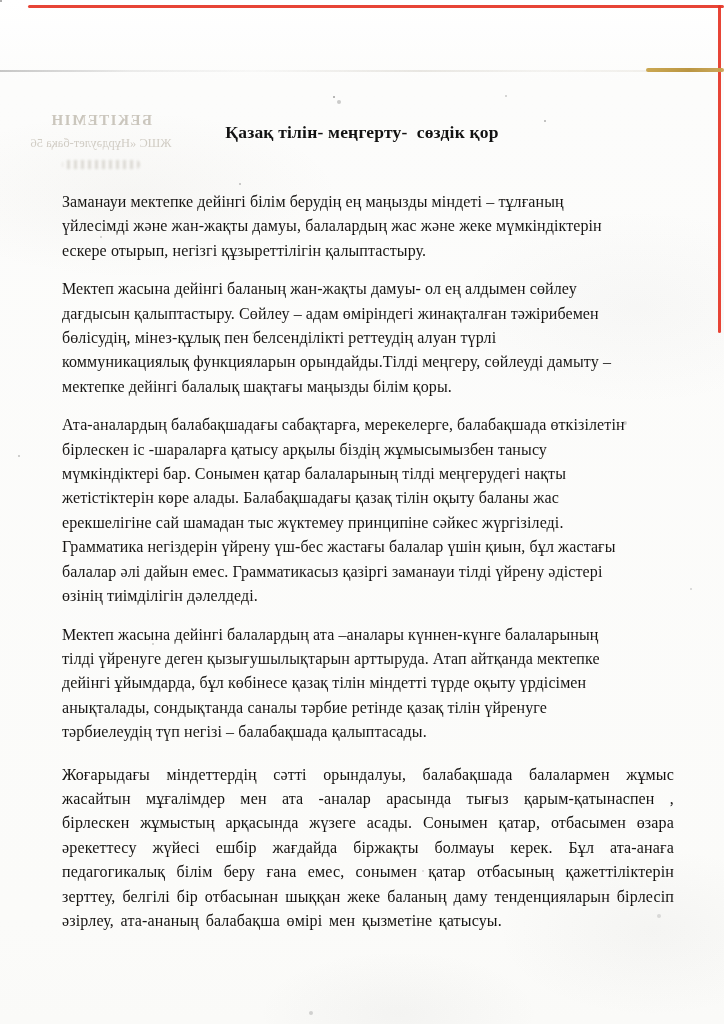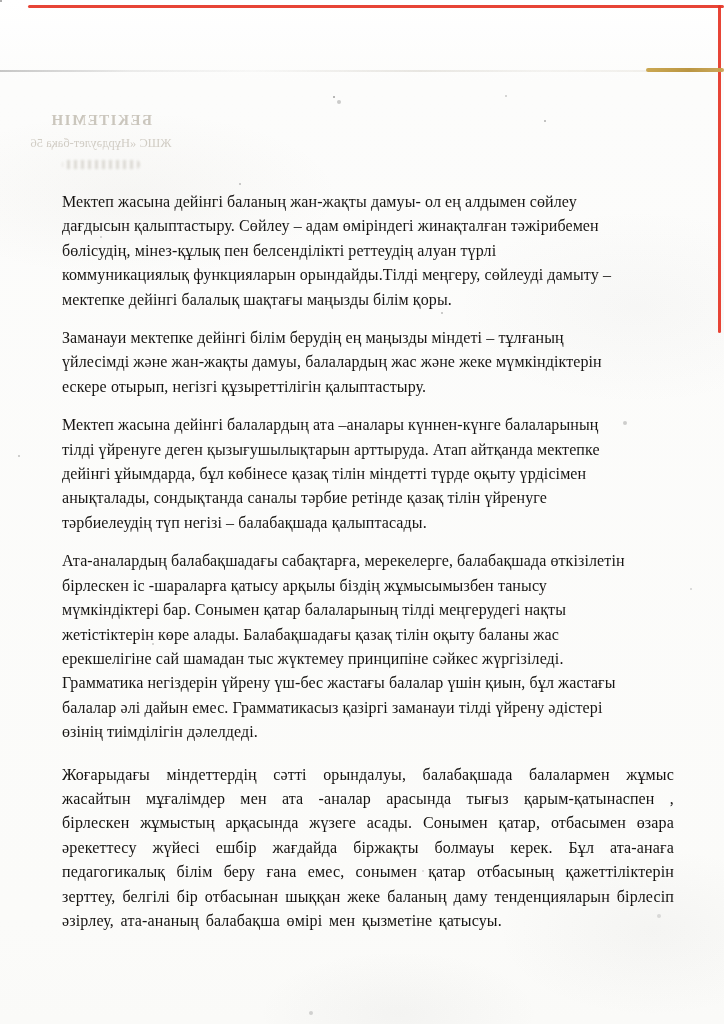--- a/index.html
+++ b/index.html
@@ -103,41 +103,42 @@
 
   <div class="scan-edge"></div>
   <div class="gold-segment"></div>
 
   <div class="bleed">
     <div class="b1">БЕКІТЕМІН</div>
     <div class="b2">ЖШС «Нұрдәулет-бақа 56</div>
     <div class="b3"></div>
   </div>
 
+  <div class="title">Қазақ тілін- меңгерту-  сөздік қор</div>
 
   <div class="content">
+    <p>Заманауи мектепке дейінгі білім берудің ең маңызды міндеті – тұлғаның
+үйлесімді және жан-жақты дамуы, балалардың жас және жеке мүмкіндіктерін
+ескере отырып, негізгі құзыреттілігін қалыптастыру.</p>
     <p>Мектеп жасына дейінгі баланың жан-жақты дамуы- ол ең алдымен сөйлеу
 дағдысын қалыптастыру. Сөйлеу – адам өміріндегі жинақталған тәжірибемен
 бөлісудің, мінез-құлық пен белсенділікті реттеудің алуан түрлі
 коммуникациялық функцияларын орындайды.Тілді меңгеру, сөйлеуді дамыту –
 мектепке дейінгі балалық шақтағы маңызды білім қоры.</p>
-    <p>Заманауи мектепке дейінгі білім берудің ең маңызды міндеті – тұлғаның
-үйлесімді және жан-жақты дамуы, балалардың жас және жеке мүмкіндіктерін
-ескере отырып, негізгі құзыреттілігін қалыптастыру.</p>
-    <p>Мектеп жасына дейінгі балалардың ата –аналары күннен-күнге балаларының
-тілді үйренуге деген қызығушылықтарын арттыруда. Атап айтқанда мектепке
-дейінгі ұйымдарда, бұл көбінесе қазақ тілін міндетті түрде оқыту үрдісімен
-анықталады, сондықтанда саналы тәрбие ретінде қазақ тілін үйренуге
-тәрбиелеудің түп негізі – балабақшада қалыптасады.</p>
     <p>Ата-аналардың балабақшадағы сабақтарға, мерекелерге, балабақшада өткізілетін
 бірлескен іс -шараларға қатысу арқылы біздің жұмысымызбен танысу
 мүмкіндіктері бар. Сонымен қатар балаларының тілді меңгерудегі нақты
 жетістіктерін көре алады. Балабақшадағы қазақ тілін оқыту баланы жас
 ерекшелігіне сай шамадан тыс жүктемеу принципіне сәйкес жүргізіледі.
 Грамматика негіздерін үйрену үш-бес жастағы балалар үшін қиын, бұл жастағы
 балалар әлі дайын емес. Грамматикасыз қазіргі заманауи тілді үйрену әдістері
 өзінің тиімділігін дәлелдеді.</p>
+    <p>Мектеп жасына дейінгі балалардың ата –аналары күннен-күнге балаларының
+тілді үйренуге деген қызығушылықтарын арттыруда. Атап айтқанда мектепке
+дейінгі ұйымдарда, бұл көбінесе қазақ тілін міндетті түрде оқыту үрдісімен
+анықталады, сондықтанда саналы тәрбие ретінде қазақ тілін үйренуге
+тәрбиелеудің түп негізі – балабақшада қалыптасады.</p>
     <p class="justified">Жоғарыдағы міндеттердің сәтті орындалуы, балабақшада балалармен жұмыс жасайтын мұғалімдер мен ата -аналар арасында тығыз қарым-қатынаспен , бірлескен жұмыстың арқасында жүзеге асады. Сонымен қатар, отбасымен өзара әрекеттесу жүйесі ешбір жағдайда біржақты болмауы керек. Бұл ата-анаға педагогикалық білім беру ғана емес, сонымен қатар отбасының қажеттіліктерін зерттеу, белгілі бір отбасынан шыққан жеке баланың даму тенденцияларын бірлесіп әзірлеу, ата-ананың балабақша өмірі мен қызметіне қатысуы.</p>
   </div>
 
   <div class="noise"></div>
 
 </div>
 
 </body></html>

